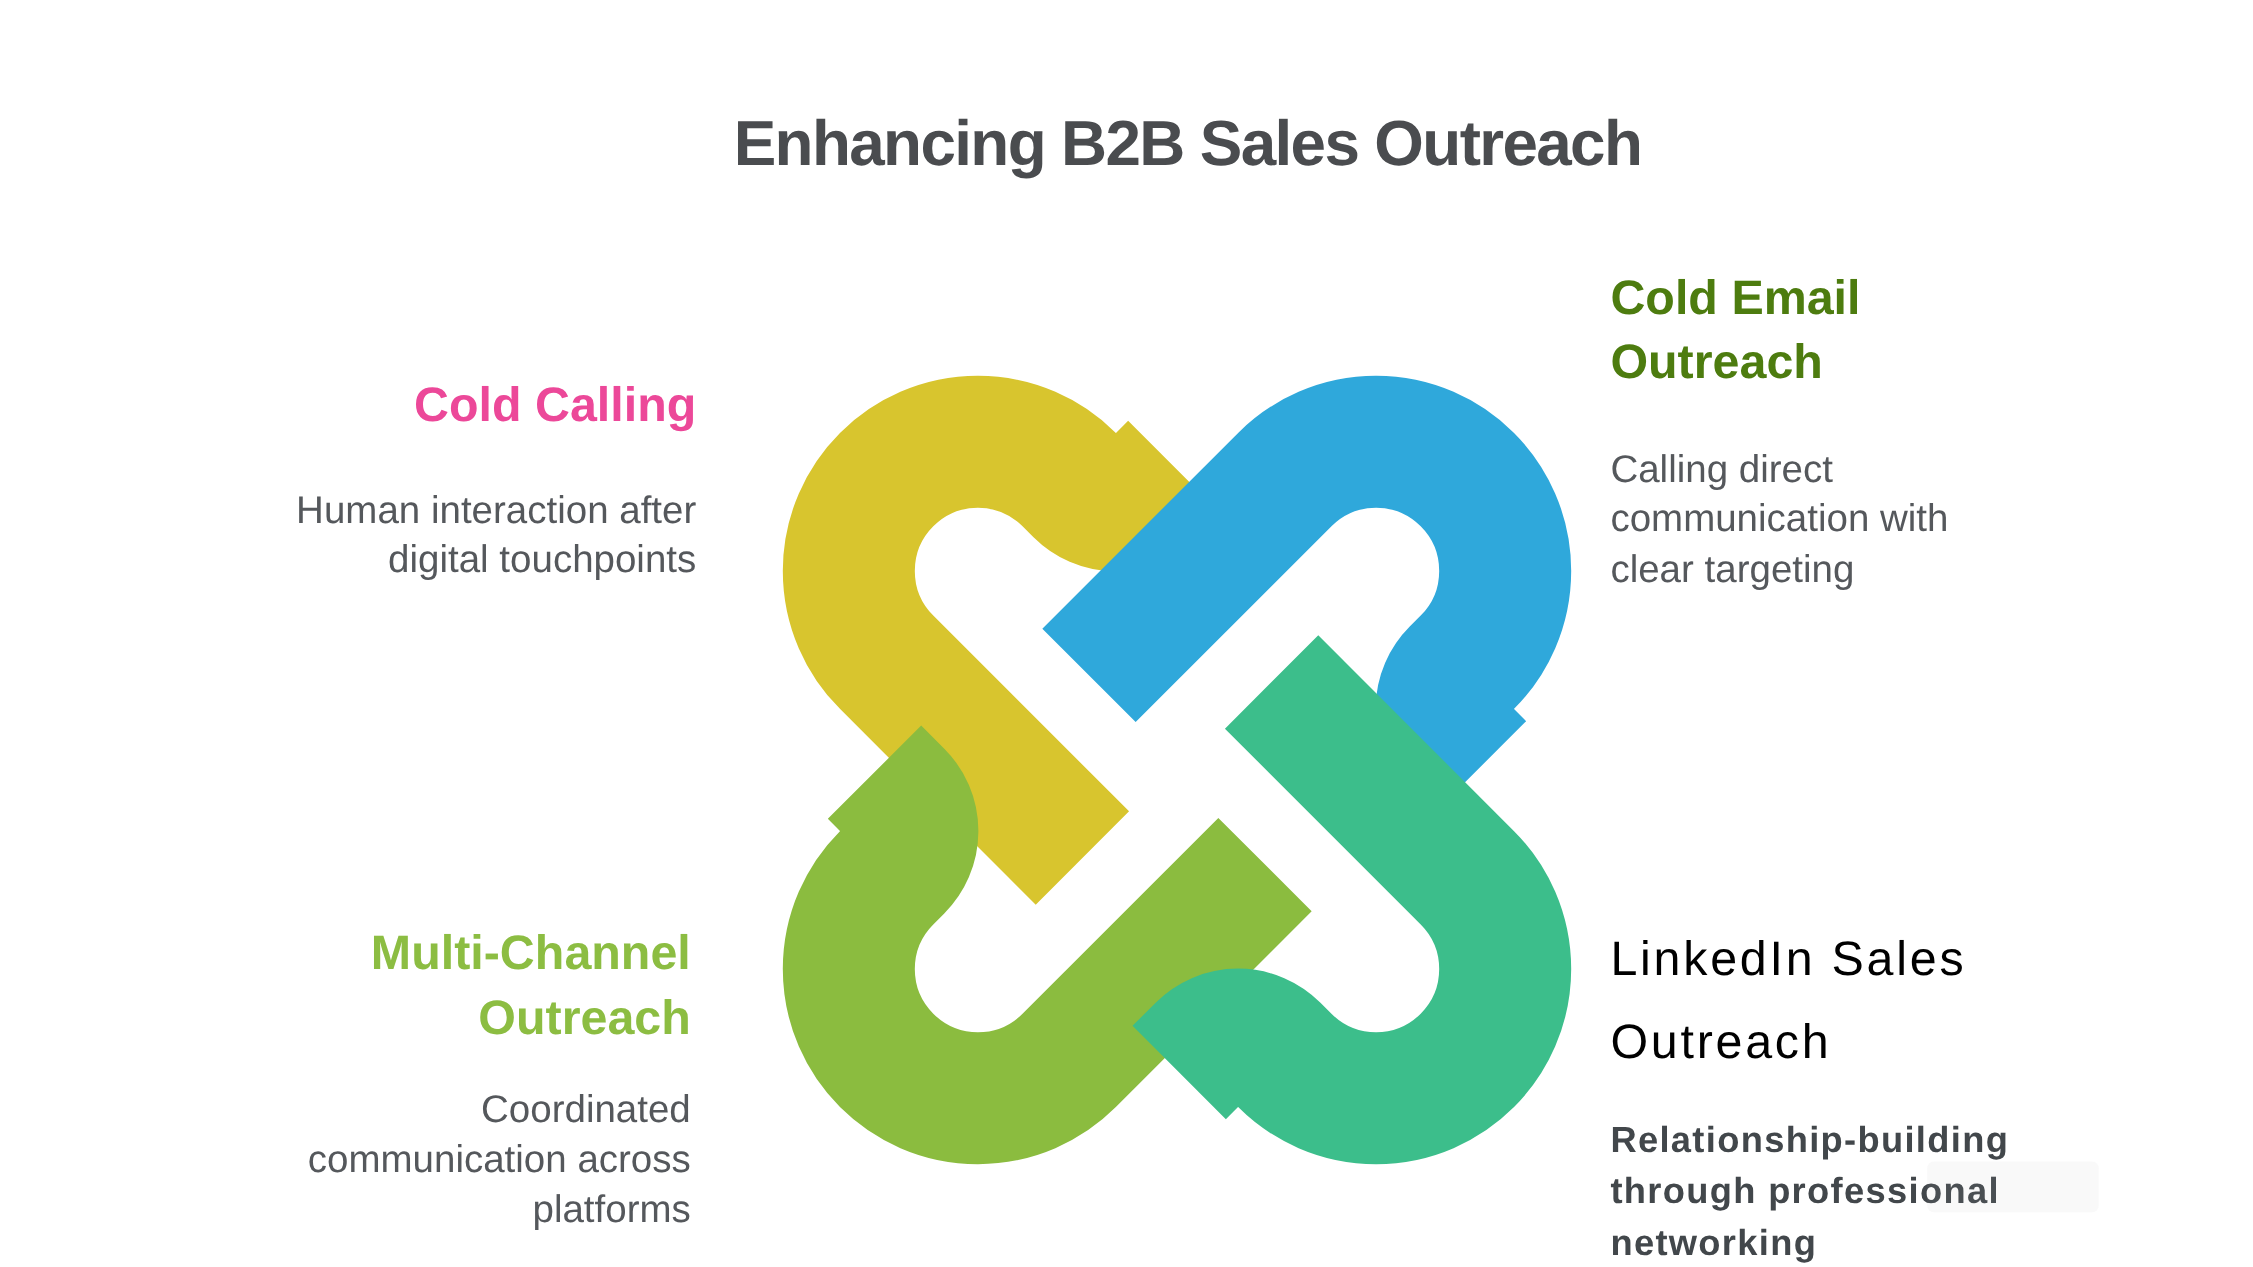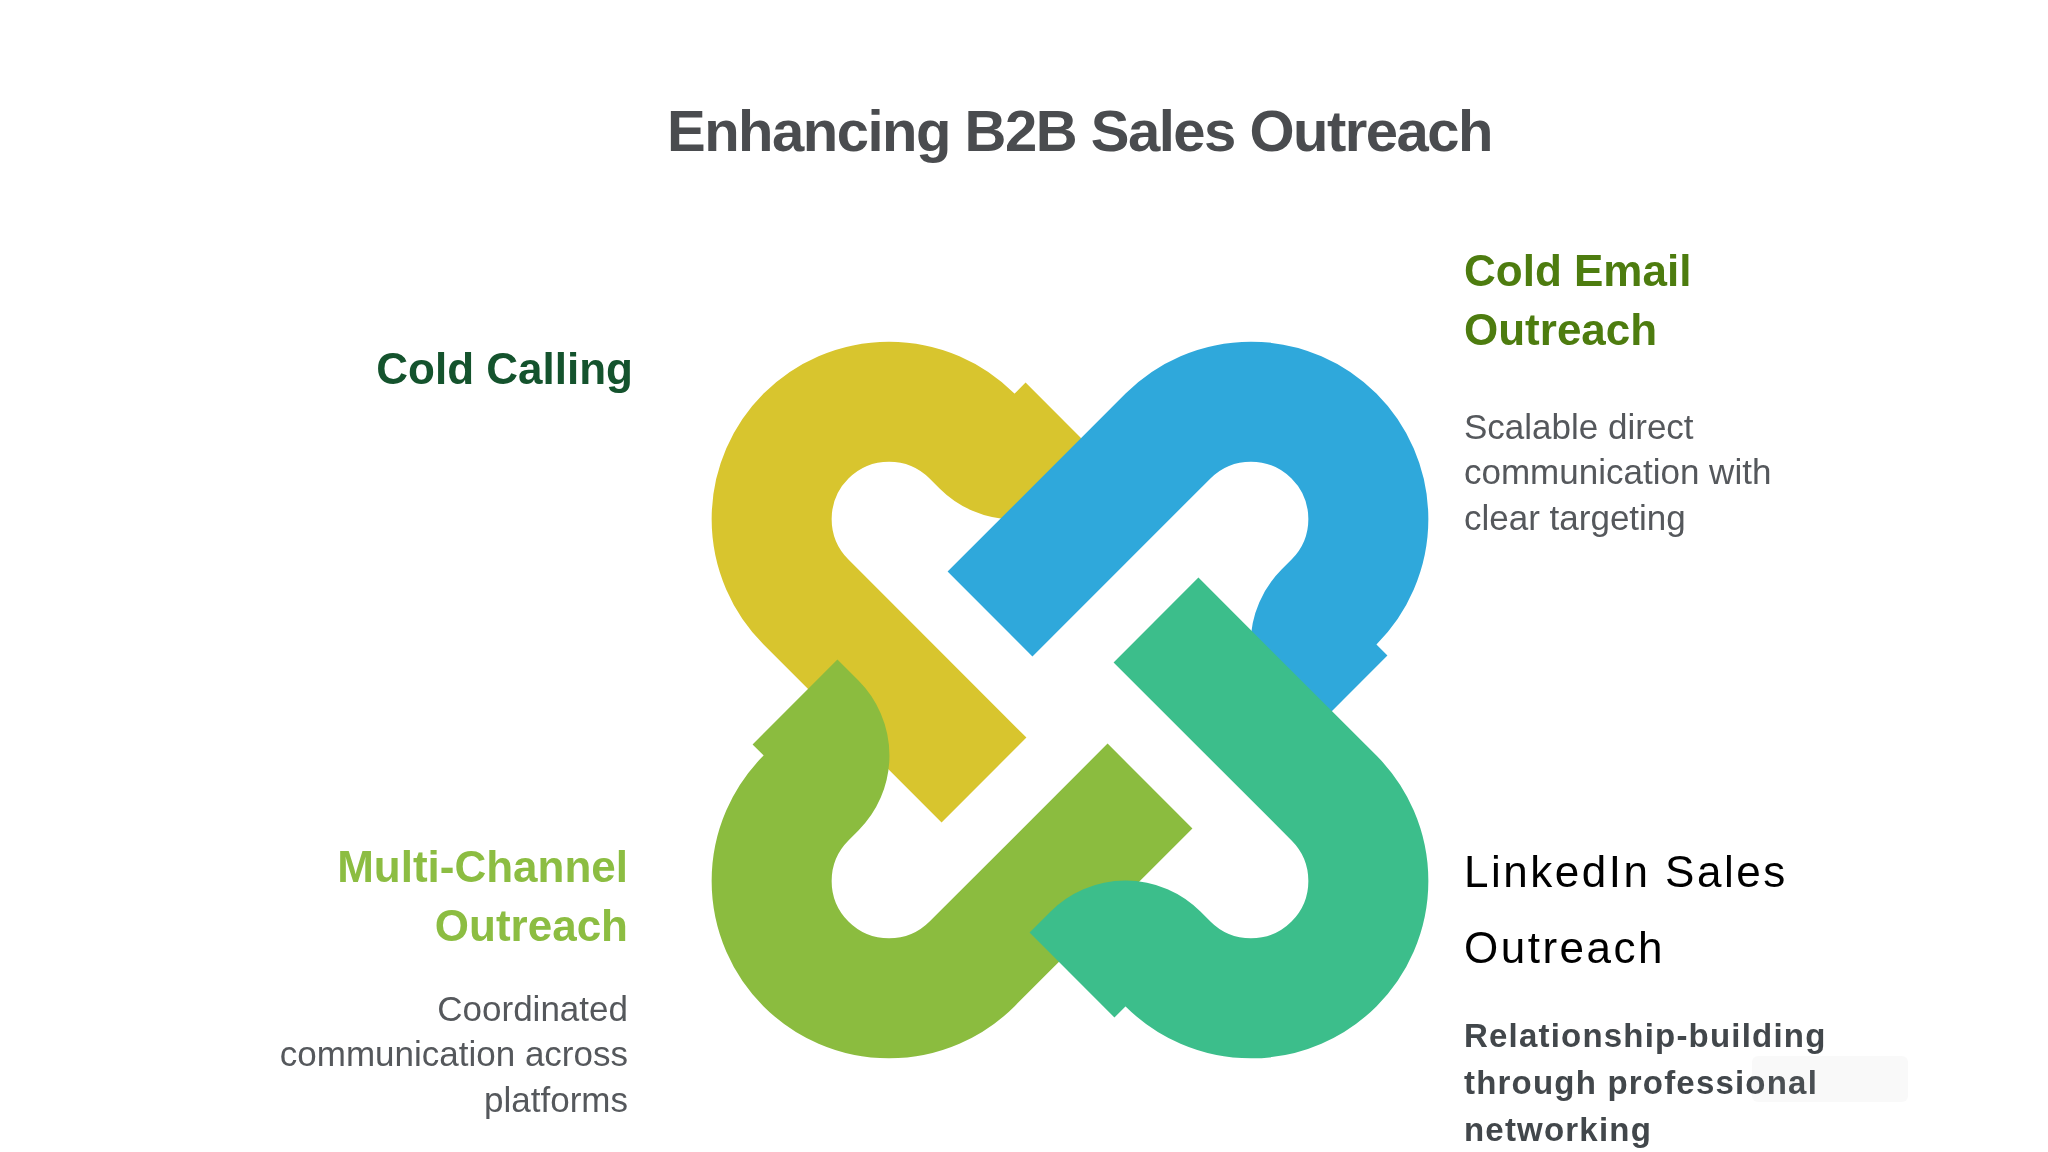--- a/index.html
+++ b/index.html
@@ -40,21 +40,21 @@
   }
   .quad .q-desc {
     font-size: 35px;
     line-height: 1.3;
     color: #55585c;
     margin: 0;
     white-space: pre-line;
   }
   
   .q-tl { top: 322px; right: 1415px; width: 560px; text-align: right; }
-  .q-tl .q-heading { color: #14532d; margin-bottom: 24px; }
+  .q-tl .q-heading { color: #ec4899; margin-bottom: 24px; }
   
   .q-tr { top: 224px; left: 1464px; width: 470px; text-align: left; }
   .q-tr .q-heading { color: #4d7c0f; margin-bottom: 26px; }
   
   .q-bl { top: 820px; right: 1420px; width: 560px; text-align: right; }
   .q-bl .q-heading { color: #8cbd42; margin-bottom: 12px; }
   
   .q-br { top: 816px; left: 1464px; width: 480px; text-align: left; }
   .q-br .q-heading {
     color: #000000;
@@ -105,26 +105,28 @@
     <svg viewBox="-370 -370 740 740" width="740" height="740">
       <path class="knot-piece" transform="rotate(0)" d="M -86 80 L -264 -98 A 113 113 0 0 1 -98 -264 L -88 -254 A 46 46 0 0 0 -23 -254 L -2 -275" stroke="#d8c52e"></path>
       <path class="knot-piece" transform="rotate(90)" d="M -86 80 L -264 -98 A 113 113 0 0 1 -98 -264 L -88 -254 A 46 46 0 0 0 -23 -254 L -2 -275" stroke="#2fa8db"></path>
       <path class="knot-piece" transform="rotate(-90)" d="M -86 80 L -264 -98 A 113 113 0 0 1 -98 -264 L -88 -254 A 46 46 0 0 0 -23 -254 L -2 -275" stroke="#8bbc3f"></path>
       <path class="knot-piece" transform="rotate(180)" d="M -86 80 L -264 -98 A 113 113 0 0 1 -98 -264 L -88 -254 A 46 46 0 0 0 -23 -254 L -2 -275" stroke="#3cbe8b"></path>
     </svg>
   </div>
 
   <div class="quad q-tl">
     <div class="q-heading">Cold Calling</div>
+    <div class="q-desc">Human interaction after
+digital touchpoints</div>
   </div>
 
   <div class="quad q-tr">
     <div class="q-heading">Cold Email
 Outreach</div>
-    <div class="q-desc">Scalable direct
+    <div class="q-desc">Calling direct
 communication with
 clear targeting</div>
   </div>
 
   <div class="quad q-bl">
     <div class="q-heading">Multi-Channel
 Outreach</div>
     <div class="q-desc">Coordinated
 communication across
 platforms</div>

